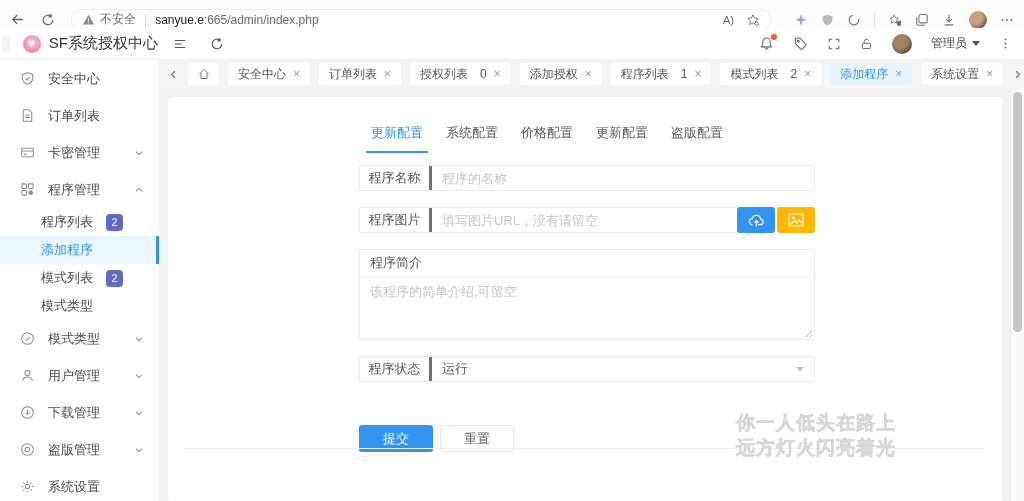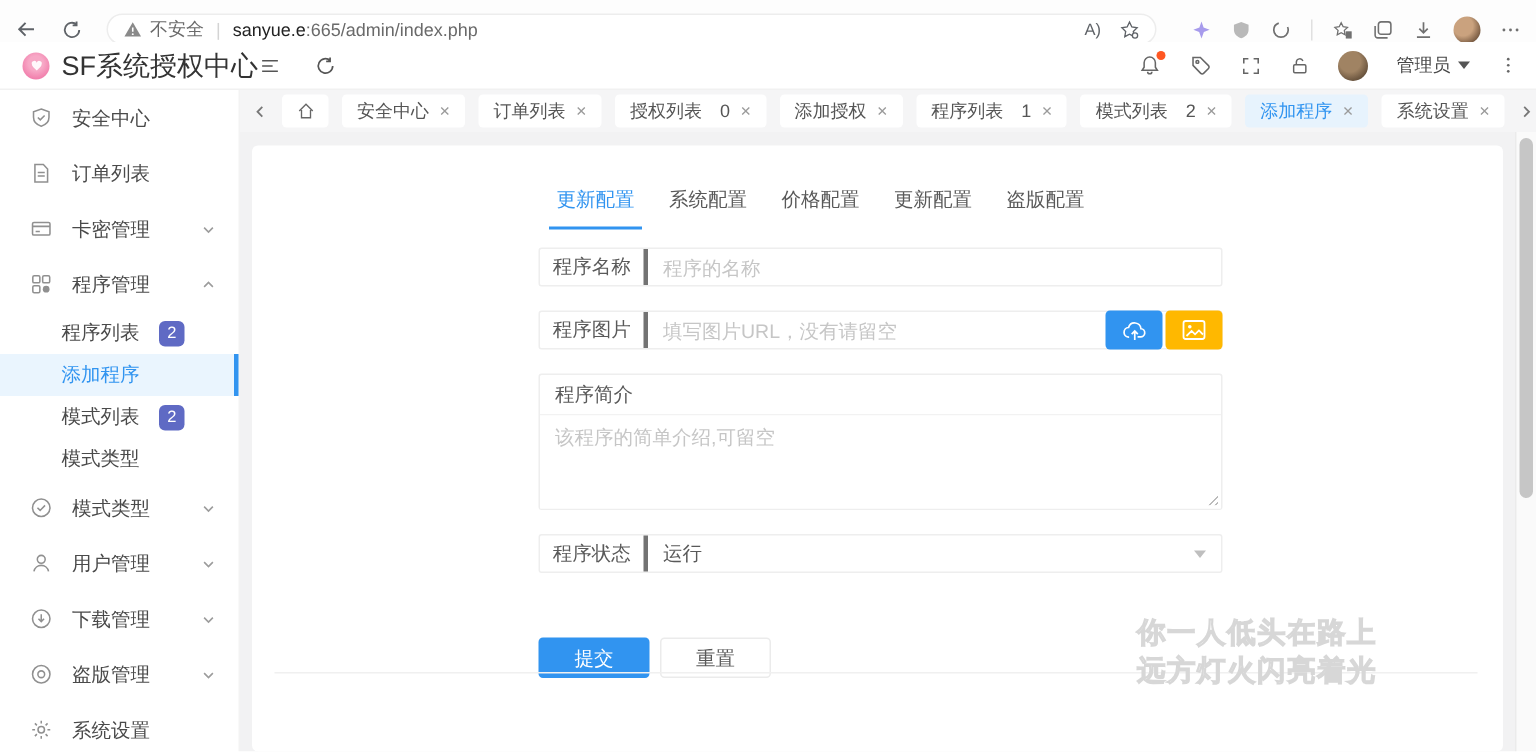--- a/index.html
+++ b/index.html
@@ -25,21 +25,21 @@
     background:radial-gradient(circle at 35% 35%,#caa27e 0 40%,#7a5c43 75%,#4c3a2a);}
   .readaloud{font-size:11px;color:#5f6368;}
 
   
   .app-header{position:absolute;top:28px;left:0;right:0;height:32px;background:#fff;
     display:flex;align-items:center;border-bottom:1px solid #f1f1f1;}
   .ghost-square{width:14px;height:18px;background:#f5f5f5;border-radius:4px;margin-left:2px;}
   .logo-wrap{width:158px;flex:0 0 auto;display:flex;align-items:center;}
   .logo-circle{width:18px;height:18px;border-radius:50%;margin-left:13px;flex:0 0 auto;
     background:radial-gradient(circle at 50% 40%,#f7a8c6 0 35%,#ef6fa2 90%);display:flex;align-items:center;justify-content:center;}
-  .app-title{margin-left:8px;font-size:18px;color:#333;white-space:nowrap;}
+  .app-title{margin-left:8px;font-size:15px;color:#333;white-space:nowrap;}
   .hdr-left{display:flex;align-items:center;gap:22px;margin-left:14px;color:#555;}
   .hdr-right{margin-left:auto;display:flex;align-items:center;gap:19px;color:#666;padding-right:12px;}
   .bell-wrap{position:relative;}
   .bell-dot{position:absolute;top:-2px;right:-3px;width:6px;height:6px;border-radius:50%;background:#ff5722;}
   .h-avatar{width:20px;height:20px;border-radius:50%;
     background:radial-gradient(circle at 40% 35%,#a08363 0 40%,#5e4a36 80%,#3c2f22);}
   .user-box{display:flex;align-items:center;gap:5px;font-size:12px;color:#474747;}
   .caret-dn{width:0;height:0;border-left:4px solid transparent;border-right:4px solid transparent;border-top:5px solid #555;}
 
   
@@ -96,21 +96,21 @@
   .sel-caret{width:0;height:0;border-left:4px solid transparent;border-right:4px solid transparent;
     border-top:5px solid #bfbfbf;margin:auto 10px auto 0;}
 
   .divider{position:absolute;left:15px;right:17px;top:351px;border-top:1px solid #f0f0f0;}
   .btn-row{margin-top:43px;display:flex;}
   .btn{height:27px;width:74px;border-radius:3px;font-size:13px;display:inline-flex;
     align-items:center;justify-content:center;cursor:pointer;}
   .btn.primary{background:#3194f0;color:#fff;border:none;}
   .btn.plain{background:#fff;border:1px solid #ebebeb;color:#595959;margin-left:7px;}
 
-  .watermark{position:absolute;right:84px;top:313px;text-align:center;font-size:19px;font-weight:bold;
+  .watermark{position:absolute;right:106px;top:313px;text-align:center;font-size:19px;font-weight:bold;
     letter-spacing:1px;line-height:25px;color:#fdfdfd;-webkit-text-stroke:0.7px #d7d7d7;}
 
   
   .scrollbar{position:absolute;top:88px;right:0;width:14px;bottom:0;background:#fafafa;border-left:1px solid #ebebeb;}
   .sb-thumb{position:absolute;top:4px;left:2px;width:9px;height:240px;background:#c6c6c6;border-radius:5px;}
 </style>
 </head>
 <body>
 
 <div class="chrome">

